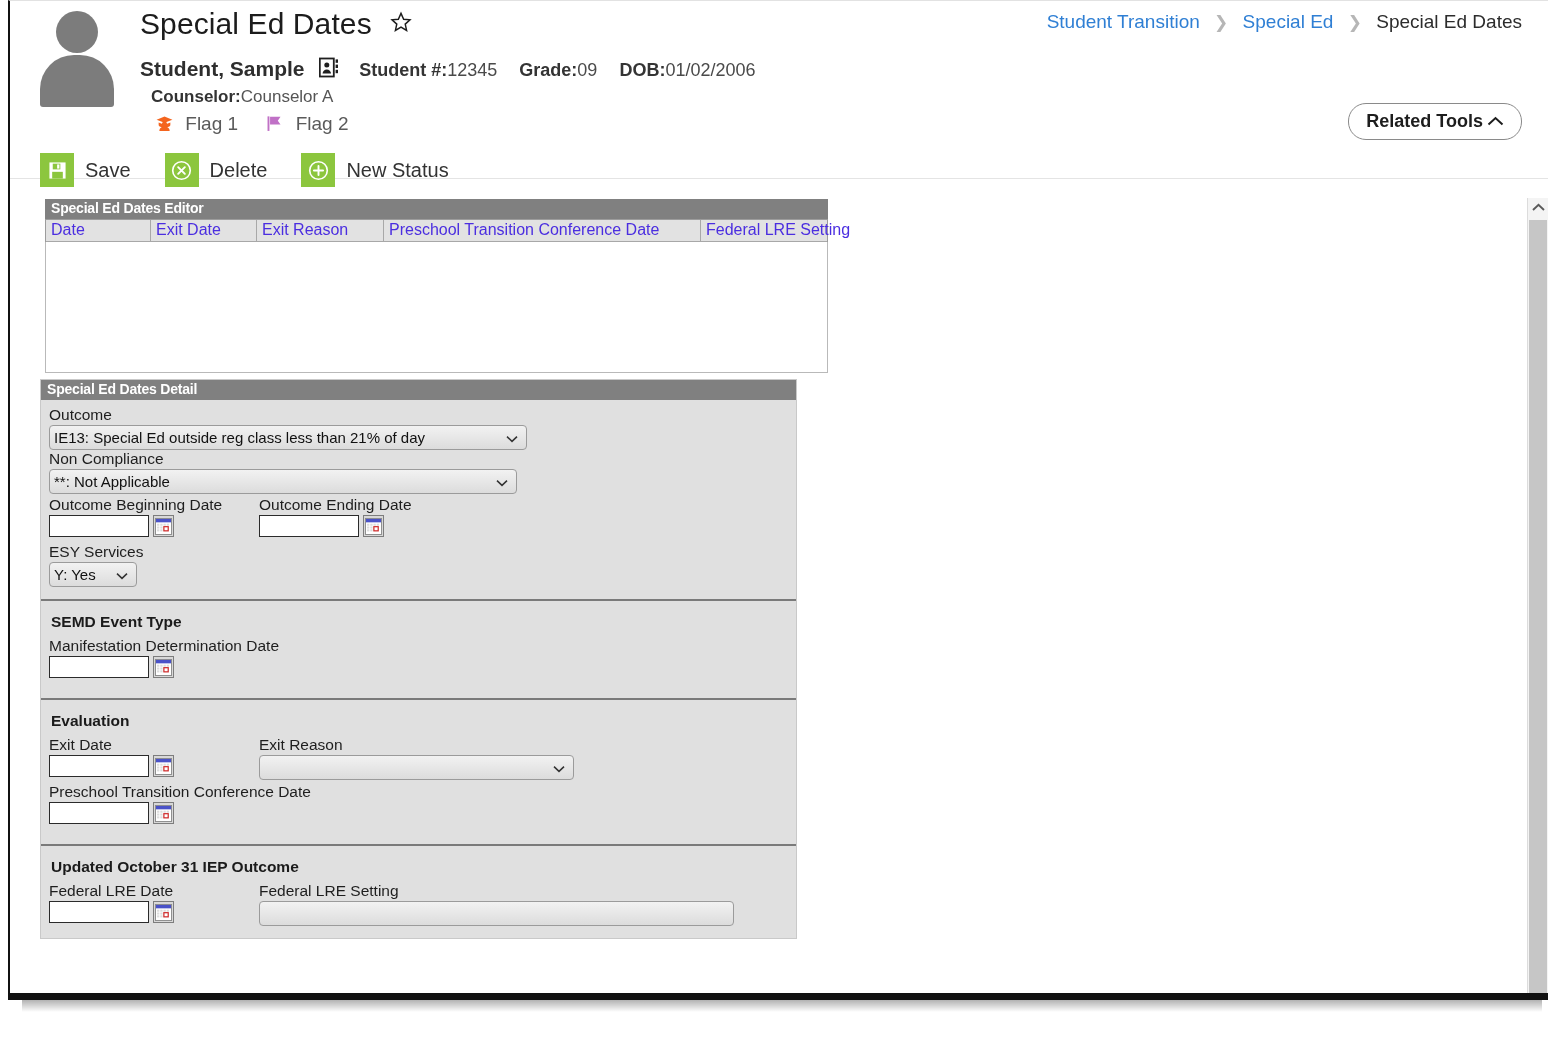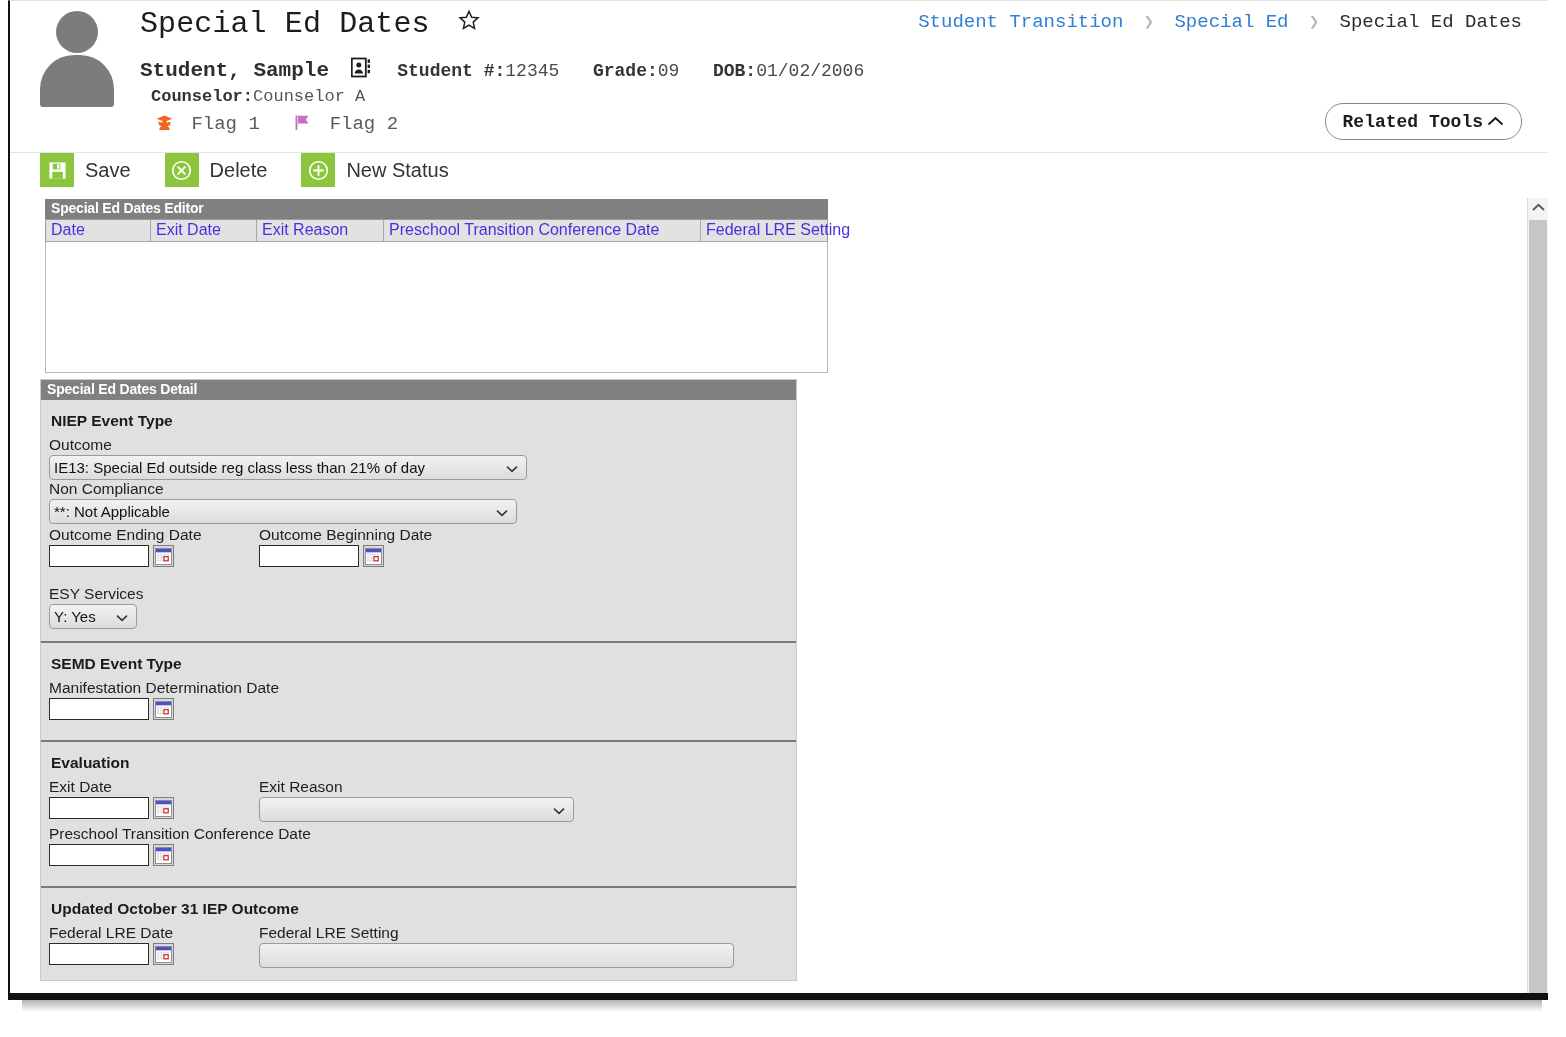--- a/index.html
+++ b/index.html
@@ -37,24 +37,23 @@
     left: 22px;
     top: 1000px;
     width: 1520px;
     height: 12px;
     background: linear-gradient(to bottom, rgba(0,0,0,0.30), rgba(0,0,0,0));
   }
 
   
   .header {
     position: relative;
-    height: 152px;
+    height: 178px;
     border-bottom: 1px solid #e4e4e4;
     box-sizing: border-box;
-    font-family: Liberation Mono, monospace;
   }
   .avatar {
     position: absolute;
     left: 26px;
     top: 8px;
     width: 76px;
     height: 96px;
   }
   .avatar .head {
     position: absolute;
@@ -496,21 +495,20 @@
       <div class="grid-body"></div>
     </div>
 
     <div class="detail-box">
       <div class="section-bar">Special Ed Dates Detail</div>
 
       <div class="detail-inner">
 
 
         <div class="fsec">
-          <div class="fsec-title">NIEP Event Type</div>
 
           <label class="flabel">Outcome</label>
           <span class="sel-wrap">
             <select class="sel sel-w478">
               <option>IE13: Special Ed outside reg class less than 21% of day</option>
             </select>
             <span class="chev">
               <svg width="12" height="8" viewBox="0 0 12 8" fill="none" stroke="#333" stroke-width="1.5">
                   <polyline points="1,1.6 6,6.4 11,1.6"></polyline>
                 </svg>
@@ -523,20 +521,41 @@
               <option>**: Not Applicable</option>
             </select>
             <span class="chev">
               <svg width="12" height="8" viewBox="0 0 12 8" fill="none" stroke="#333" stroke-width="1.5">
                   <polyline points="1,1.6 6,6.4 11,1.6"></polyline>
                 </svg>
             </span>
           </span>
 
           <div class="frow" style="margin-top:2px">
+            <div class="fcol w210">
+              <label class="flabel">Outcome Beginning Date</label>
+              <div class="date-wrap">
+                <input class="date-input" type="text" value="" style="">
+                <button class="cal-btn">
+                  <svg width="17" height="17" viewBox="0 0 18 18" style="display:block;margin:1px auto">
+                    <rect x="0.5" y="0.5" width="17" height="17" fill="#ffffff" stroke="#8b8b8b"></rect>
+                    <rect x="1" y="1" width="16" height="3.6" fill="#4a52c8"></rect>
+                    <rect x="2.2" y="6" width="2.4" height="2.2" fill="#dcdcdc"></rect>
+                    <rect x="5.6" y="6" width="2.4" height="2.2" fill="#dcdcdc"></rect>
+                    <rect x="9" y="6" width="2.4" height="2.2" fill="#dcdcdc"></rect>
+                    <rect x="12.4" y="6" width="2.4" height="2.2" fill="#dcdcdc"></rect>
+                    <rect x="2.2" y="9" width="2.4" height="2.2" fill="#dcdcdc"></rect>
+                    <rect x="5.6" y="9" width="2.4" height="2.2" fill="#dcdcdc"></rect>
+                    <rect x="2.2" y="12" width="2.4" height="2.2" fill="#dcdcdc"></rect>
+                    <rect x="5.6" y="12" width="2.4" height="2.2" fill="#dcdcdc"></rect>
+                    <rect x="9.4" y="9.2" width="4.6" height="4.4" fill="none" stroke="#cf2b2b" stroke-width="1.3"></rect>
+                  </svg>
+                </button>
+              </div>
+            </div>
             <div class="fcol w210">
               <label class="flabel">Outcome Ending Date</label>
               <div class="date-wrap">
                 <input class="date-input" type="text" value="" style="">
                 <button class="cal-btn">
                   <svg width="17" height="17" viewBox="0 0 18 18" style="display:block;margin:1px auto">
                     <rect x="0.5" y="0.5" width="17" height="17" fill="#ffffff" stroke="#8b8b8b"></rect>
                     <rect x="1" y="1" width="16" height="3.6" fill="#4a52c8"></rect>
                     <rect x="2.2" y="6" width="2.4" height="2.2" fill="#dcdcdc"></rect>
                     <rect x="5.6" y="6" width="2.4" height="2.2" fill="#dcdcdc"></rect>
@@ -544,44 +563,23 @@
                     <rect x="12.4" y="6" width="2.4" height="2.2" fill="#dcdcdc"></rect>
                     <rect x="2.2" y="9" width="2.4" height="2.2" fill="#dcdcdc"></rect>
                     <rect x="5.6" y="9" width="2.4" height="2.2" fill="#dcdcdc"></rect>
                     <rect x="2.2" y="12" width="2.4" height="2.2" fill="#dcdcdc"></rect>
                     <rect x="5.6" y="12" width="2.4" height="2.2" fill="#dcdcdc"></rect>
                     <rect x="9.4" y="9.2" width="4.6" height="4.4" fill="none" stroke="#cf2b2b" stroke-width="1.3"></rect>
                   </svg>
                 </button>
               </div>
             </div>
-            <div class="fcol w210">
-              <label class="flabel">Outcome Beginning Date</label>
-              <div class="date-wrap">
-                <input class="date-input" type="text" value="" style="">
-                <button class="cal-btn">
-                  <svg width="17" height="17" viewBox="0 0 18 18" style="display:block;margin:1px auto">
-                    <rect x="0.5" y="0.5" width="17" height="17" fill="#ffffff" stroke="#8b8b8b"></rect>
-                    <rect x="1" y="1" width="16" height="3.6" fill="#4a52c8"></rect>
-                    <rect x="2.2" y="6" width="2.4" height="2.2" fill="#dcdcdc"></rect>
-                    <rect x="5.6" y="6" width="2.4" height="2.2" fill="#dcdcdc"></rect>
-                    <rect x="9" y="6" width="2.4" height="2.2" fill="#dcdcdc"></rect>
-                    <rect x="12.4" y="6" width="2.4" height="2.2" fill="#dcdcdc"></rect>
-                    <rect x="2.2" y="9" width="2.4" height="2.2" fill="#dcdcdc"></rect>
-                    <rect x="5.6" y="9" width="2.4" height="2.2" fill="#dcdcdc"></rect>
-                    <rect x="2.2" y="12" width="2.4" height="2.2" fill="#dcdcdc"></rect>
-                    <rect x="5.6" y="12" width="2.4" height="2.2" fill="#dcdcdc"></rect>
-                    <rect x="9.4" y="9.2" width="4.6" height="4.4" fill="none" stroke="#cf2b2b" stroke-width="1.3"></rect>
-                  </svg>
-                </button>
-              </div>
-            </div>
           </div>
 
-          <label class="flabel" style="margin-top:18px">ESY Services</label>
+          <label class="flabel" style="margin-top:6px">ESY Services</label>
           <span class="sel-wrap">
             <select class="sel sel-w88">
               <option>Y: Yes</option>
             </select>
             <span class="chev">
               <svg width="12" height="8" viewBox="0 0 12 8" fill="none" stroke="#333" stroke-width="1.5">
                   <polyline points="1,1.6 6,6.4 11,1.6"></polyline>
                 </svg>
             </span>
           </span>

